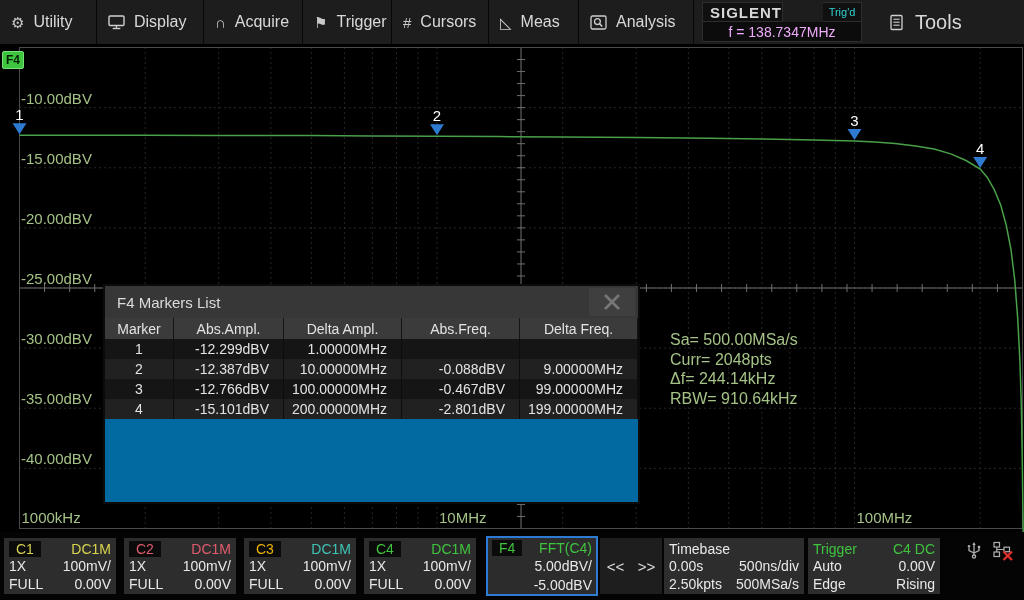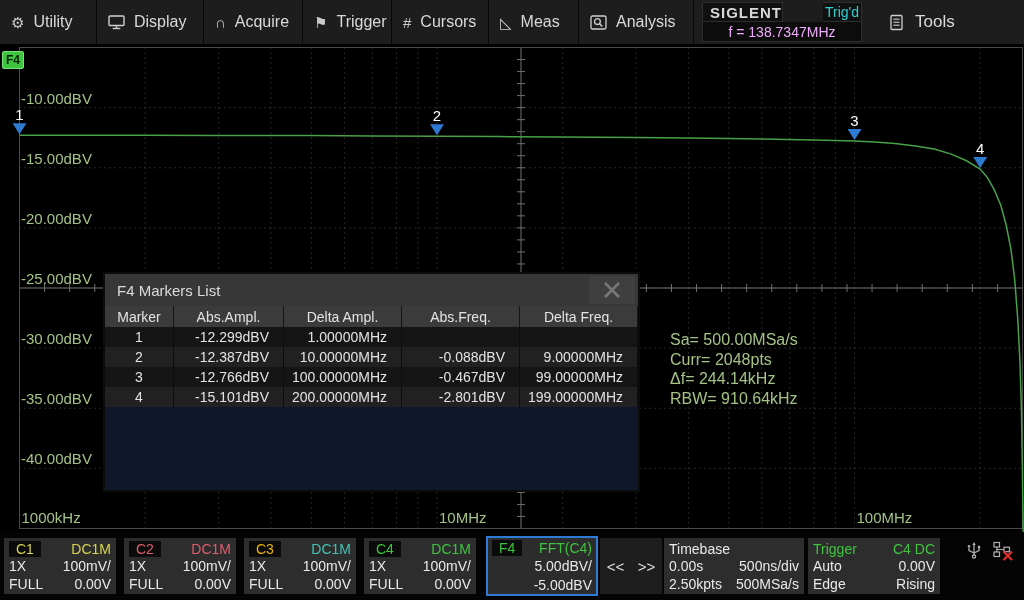--- a/index.html
+++ b/index.html
@@ -10,35 +10,35 @@
   .topbar{position:absolute;left:0;top:0;width:1024px;height:44px;background:#1d1d1d;
           display:flex;align-items:stretch;}
   #menus{display:flex;align-items:stretch;}
   .menu{display:flex;align-items:center;gap:9px;padding-left:11px;border-right:1px solid #070707;
         box-sizing:border-box;color:#d9d9d9;font-size:16px;cursor:default;}
   .micon{color:#c9c9c9;font-size:15px;display:flex;align-items:center;line-height:1;}
   .brand{margin-left:8px;width:160px;display:flex;flex-direction:column;justify-content:center;}
   .brand-top{display:flex;height:20px;gap:40px;}
   .logo{flex:1;color:#d8d8d8;font-weight:bold;font-size:15px;letter-spacing:1px;padding-left:7px;
         border:1px solid #2d2d2d;display:flex;align-items:center;background:#101010;}
-  .trigd{width:58px;color:#2fd1d1;font-size:14px;display:flex;align-items:center;justify-content:center;
+  .trigd{width:58px;color:#2fd1d1;font-size:11px;display:flex;align-items:center;justify-content:center;
         border:1px solid #2d2d2d;border-left:none;background:#101010;}
   .freq{height:19px;border:1px solid #2d2d2d;border-top:none;color:#f0abfc;font-size:14px;
         display:flex;align-items:center;justify-content:center;background:#0c0c0c;}
-  .tools{margin-left:28px;display:flex;align-items:center;gap:12px;color:#d9d9d9;font-size:17px;}
+  .tools{margin-left:28px;display:flex;align-items:center;gap:12px;color:#d9d9d9;font-size:20px;}
 
   
   .plot{position:absolute;left:0;top:44px;width:1024px;height:488px;background:#000;}
   .plot svg{position:absolute;left:0;top:0;}
   svg text{font-family:"Liberation Sans",sans-serif;}
   .f4badge{position:absolute;left:2px;top:7px;background:#3fc43f;color:#062006;font-size:12px;
            font-weight:bold;padding:1px 3px;border-radius:2px;border:1px solid #77e077;}
 
   
-  .dialog{position:absolute;left:103px;top:272px;width:537px;height:220px;background:#0f172a;
+  .dialog{position:absolute;left:103px;top:284px;width:537px;height:220px;background:#0369a1;
           border:2px solid #0b0b0b;box-sizing:border-box;z-index:5;}
   .dlg-title{height:32px;background:#373737;display:flex;align-items:center;padding-left:12px;
           color:#dcdcdc;font-size:15px;position:relative;}
   .dlg-close{position:absolute;right:3px;top:2px;width:46px;height:28px;background:#3f3f3f;
           display:flex;align-items:center;justify-content:center;cursor:default;}
   #mk-grid{display:grid;grid-template-columns:69px 110px 118px 118px 118px;}
   .mh{height:21px;background:#3b3b3b;color:#e3e3e3;font-size:14px;display:flex;align-items:center;
       justify-content:center;border-right:1px solid #141414;box-sizing:border-box;}
   .mc{height:20px;color:#e3e3e3;font-size:14px;display:flex;align-items:center;justify-content:flex-end;
       padding-right:14px;border-right:1px solid #0d0d0d;box-sizing:border-box;}

